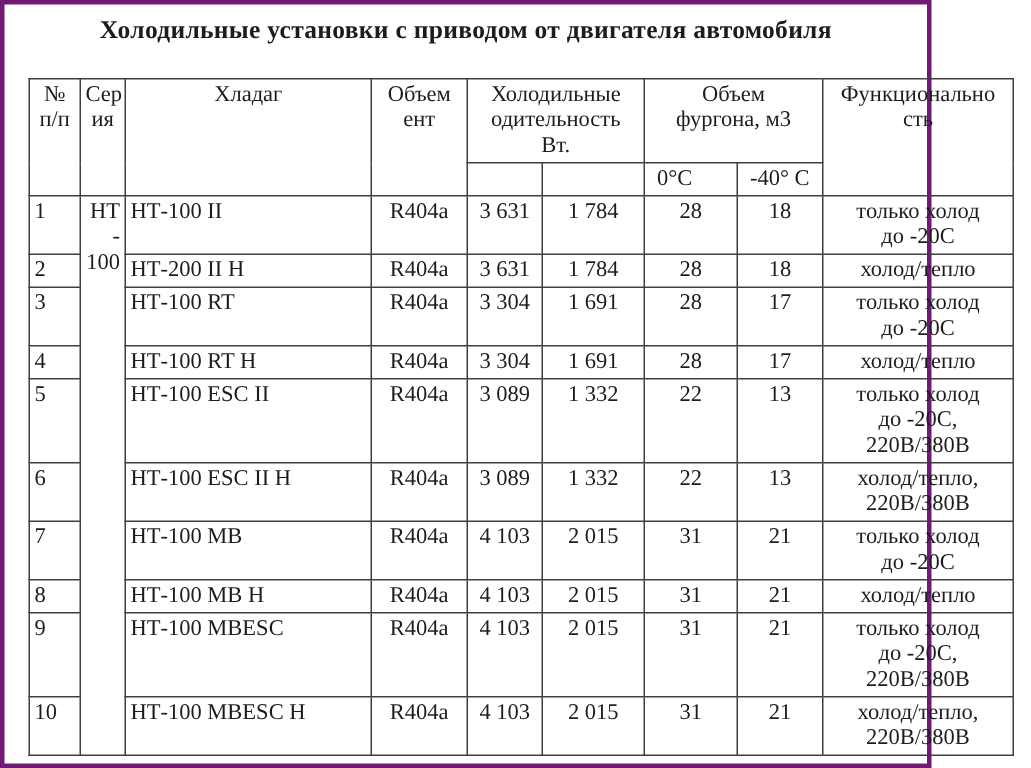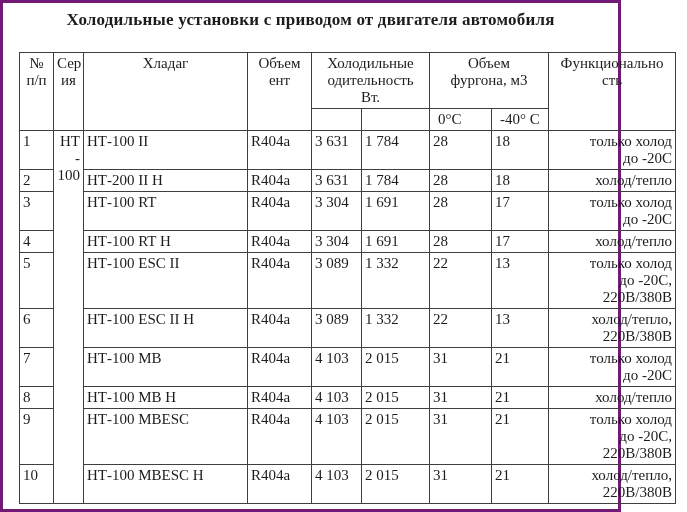--- a/index.html
+++ b/index.html
@@ -53,22 +53,22 @@
   col.c-vol20 { width: 57px; }
   col.c-func  { width: 127px; }
 
   tr.hrow1 th { height: 50px; text-align: center; }
   tr.hrow2 th, tr.hrow2 td { height: 18px; }
   tr.hrow2 .subhead { text-align: left; padding-left: 8px; }
 
   td.cell-num    { text-align: left; padding-left: 6px; }
   td.cell-series { text-align: right; vertical-align: middle; line-height: 19px; }
   td.cell-model  { text-align: left; padding-right: 3px; }
-  td.cell-center { text-align: left; }
-  td.cell-func   { text-align: right; padding-left: 7px; }
+  td.cell-center { text-align: center; }
+  td.cell-func   { text-align: center; padding-left: 7px; }
 </style>
 </head>
 <body>
 
 <div class="page">
 
   <div class="title">Холодильные установки с приводом от двигателя автомобиля</div>
 
   <table class="spec">
     <colgroup>

